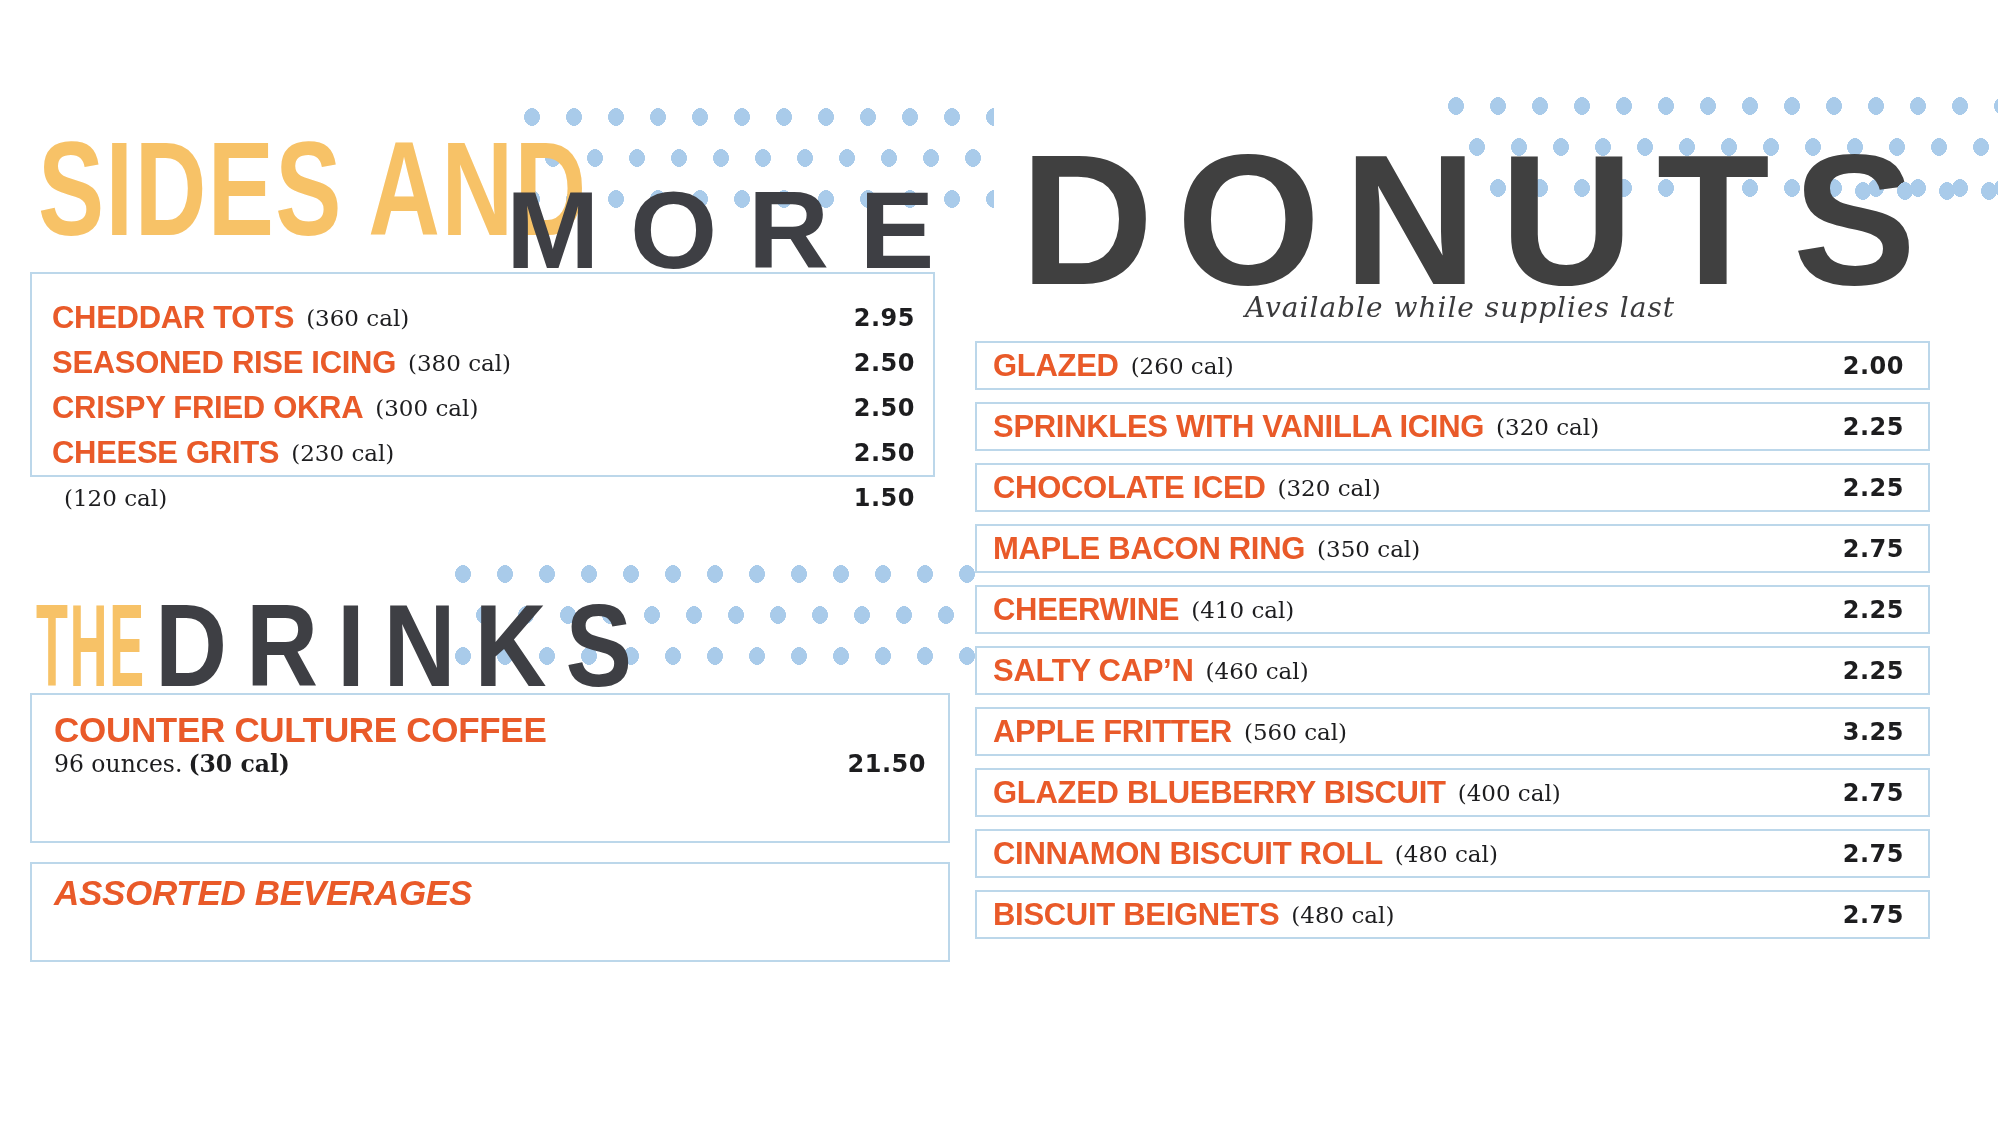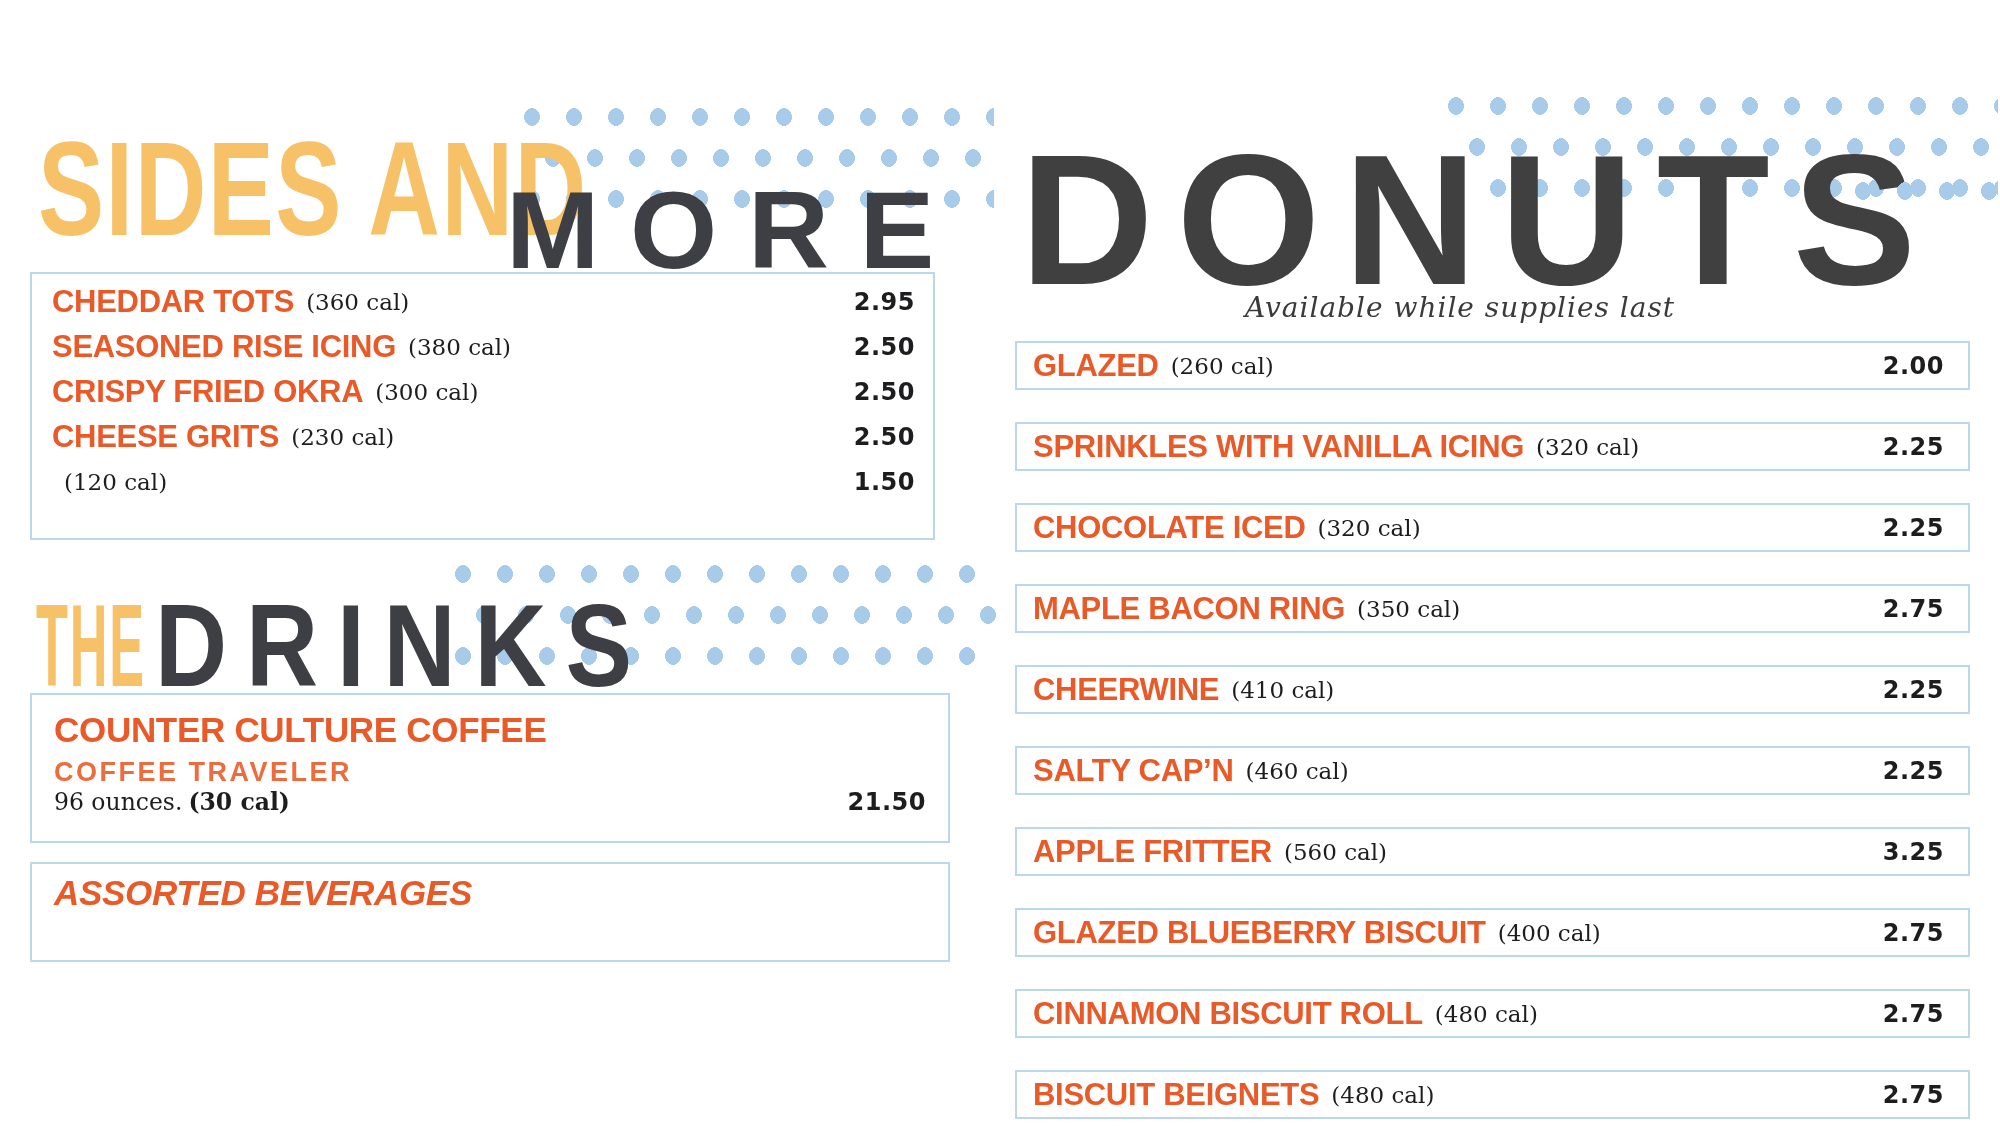--- a/index.html
+++ b/index.html
@@ -33,41 +33,41 @@
   .hd-the{left:36px;top:588px;font-size:116px;letter-spacing:4px;color:#f7c267;transform:scaleX(.45);z-index:1;}
   .hd-drinks{left:155px;top:588px;font-size:116px;letter-spacing:22px;color:#3e3f44;transform:scaleX(.86);z-index:2;}
   .hd-donuts{left:1020px;top:128px;font-size:185px;letter-spacing:23px;color:#404040;z-index:1;}
   .subtitle{
     position:absolute;left:1020px;top:291px;width:880px;text-align:center;z-index:1;
     font-family:"DejaVu Serif",serif;font-style:italic;font-size:28px;letter-spacing:1px;color:#3a3a3c;
   }
 
   
   .box{position:absolute;border:2px solid #bcd7ea;background:#fff;box-sizing:border-box;z-index:1;}
-  .box-sides{left:30px;top:272px;width:905px;height:268px;padding:6px 18px 0 20px;}
+  .box-sides{left:30px;top:272px;width:905px;height:205px;padding:22px 18px 0 20px;}
   .box-coffee{left:30px;top:693px;width:920px;height:150px;padding:16px 22px 0 22px;}
   .box-bev{left:30px;top:862px;width:920px;height:100px;padding:10px 22px 0 22px;font-style:italic;}
 
   
   .mrow{display:flex;align-items:center;}
   .sides-row{height:44.9px;}
   .iname{font-weight:bold;font-size:31px;color:#e95a29;letter-spacing:-0.3px;white-space:nowrap;}
   .ical{margin-left:12px;font-family:"DejaVu Serif",serif;font-size:23px;color:#1d1d1f;white-space:nowrap;}
   .iprice{margin-left:auto;font-family:"DejaVu Sans",sans-serif;font-weight:bold;font-size:24px;letter-spacing:.5px;color:#1d1d1f;}
 
   
   .cname{font-weight:bold;font-size:35px;color:#e95a29;letter-spacing:-0.3px;line-height:38px;}
   .tname{font-weight:600;font-size:27px;color:#ed6c3e;letter-spacing:2.5px;line-height:30px;margin-top:8px;}
   .descline{display:flex;align-items:baseline;font-family:"DejaVu Serif",serif;font-size:23.5px;line-height:27px;margin-top:2px;color:#1d1d1f;}
   .desc-caps{font-size:21px;letter-spacing:.5px;}
   .desc-cal{font-weight:bold;margin-left:6px;}
   .bev-note{font-family:"DejaVu Serif",serif;font-weight:bold;font-size:23px;margin-top:6px;color:#1d1d1f;}
 
   
-  .donut-col{position:absolute;left:1015px;top:341px;width:955px;display:flex;flex-direction:column;gap:32px;z-index:1;}
+  .donut-col{position:absolute;left:975px;top:341px;width:955px;display:flex;flex-direction:column;gap:12px;z-index:1;}
   .donut-row{height:49px;border:2px solid #bcd7ea;box-sizing:border-box;display:flex;align-items:center;padding:0 24px 0 16px;background:#fff;}
 </style>
 </head>
 <body>
 
 <div class="stage">
 
   <div class="dots dots-sides"></div>
   <div class="dots dots-drinks"></div>
   <div class="dots dots-donuts-back"></div>
@@ -106,21 +106,20 @@
         <span class="ical">(120 cal)</span>
         <span class="iprice">1.50</span>
       </div>
     </div>
 
   <div class="hd hd-the">THE</div>
   <div class="hd hd-drinks">DRINKS</div>
 
   <div class="box box-coffee">
     <div class="cname">COUNTER CULTURE COFFEE</div>
-    <div class="tname">COFFEE TRAVELER</div>
     <div class="descline">
       <span>96 ounces. </span>
       <span class="desc-cal">(30 cal)</span>
       <span class="iprice">21.50</span>
     </div>
   </div>
 
   <div class="box box-bev">
     <div class="cname">ASSORTED BEVERAGES</div>
   </div>

